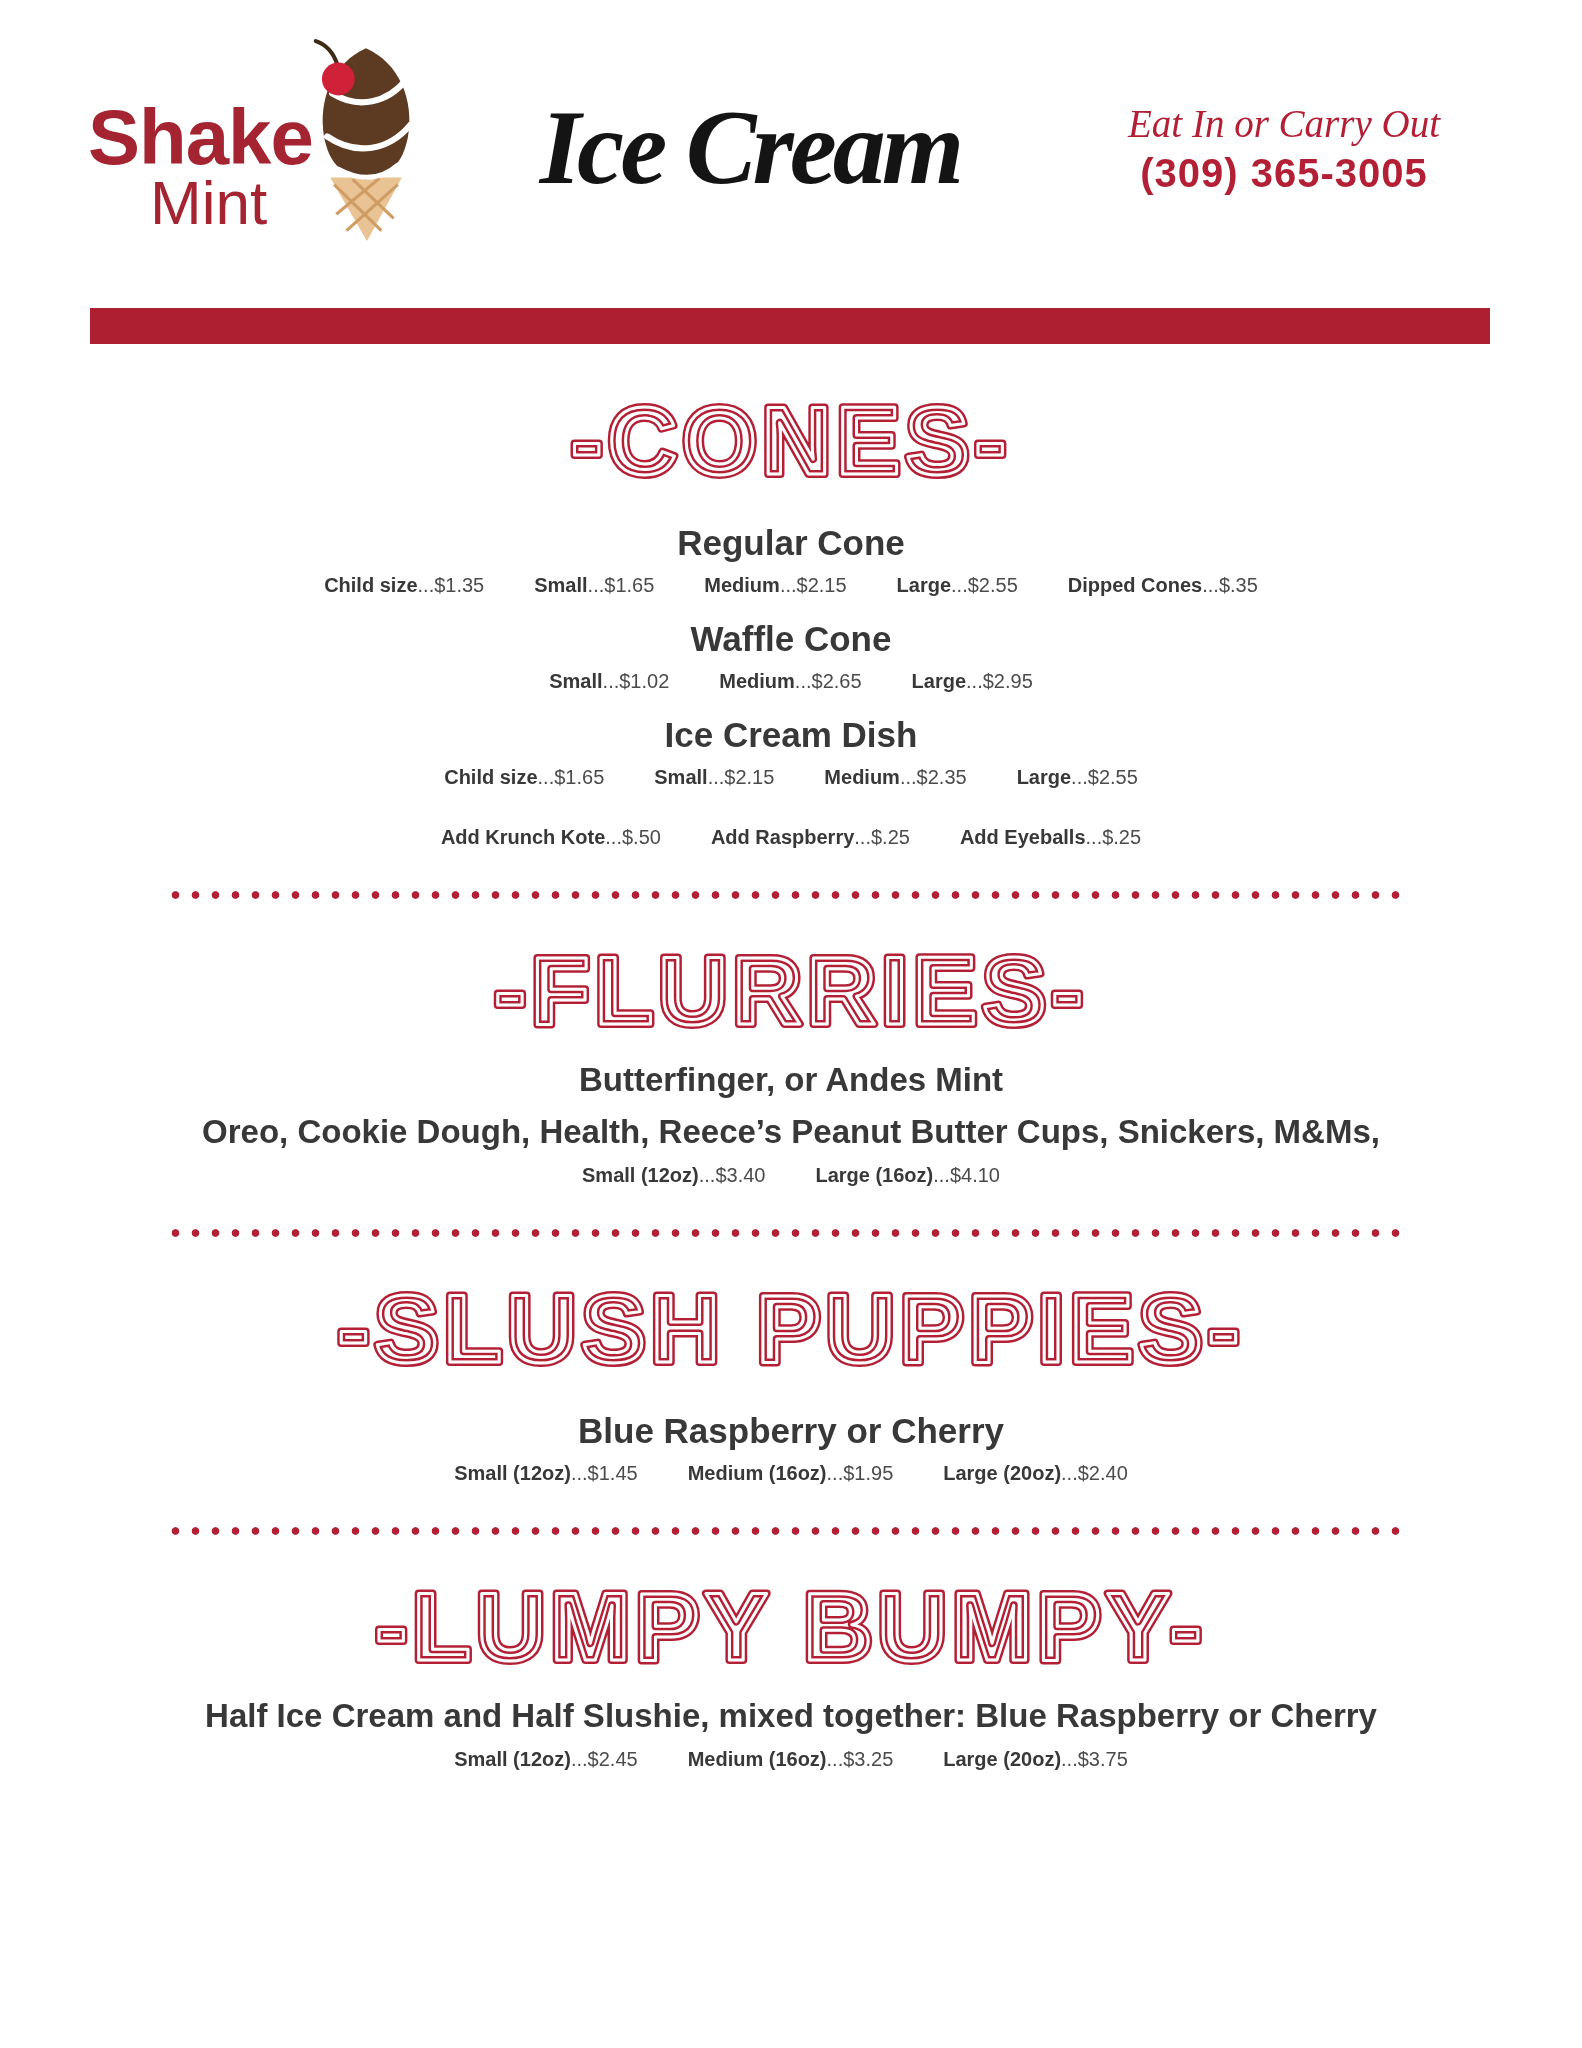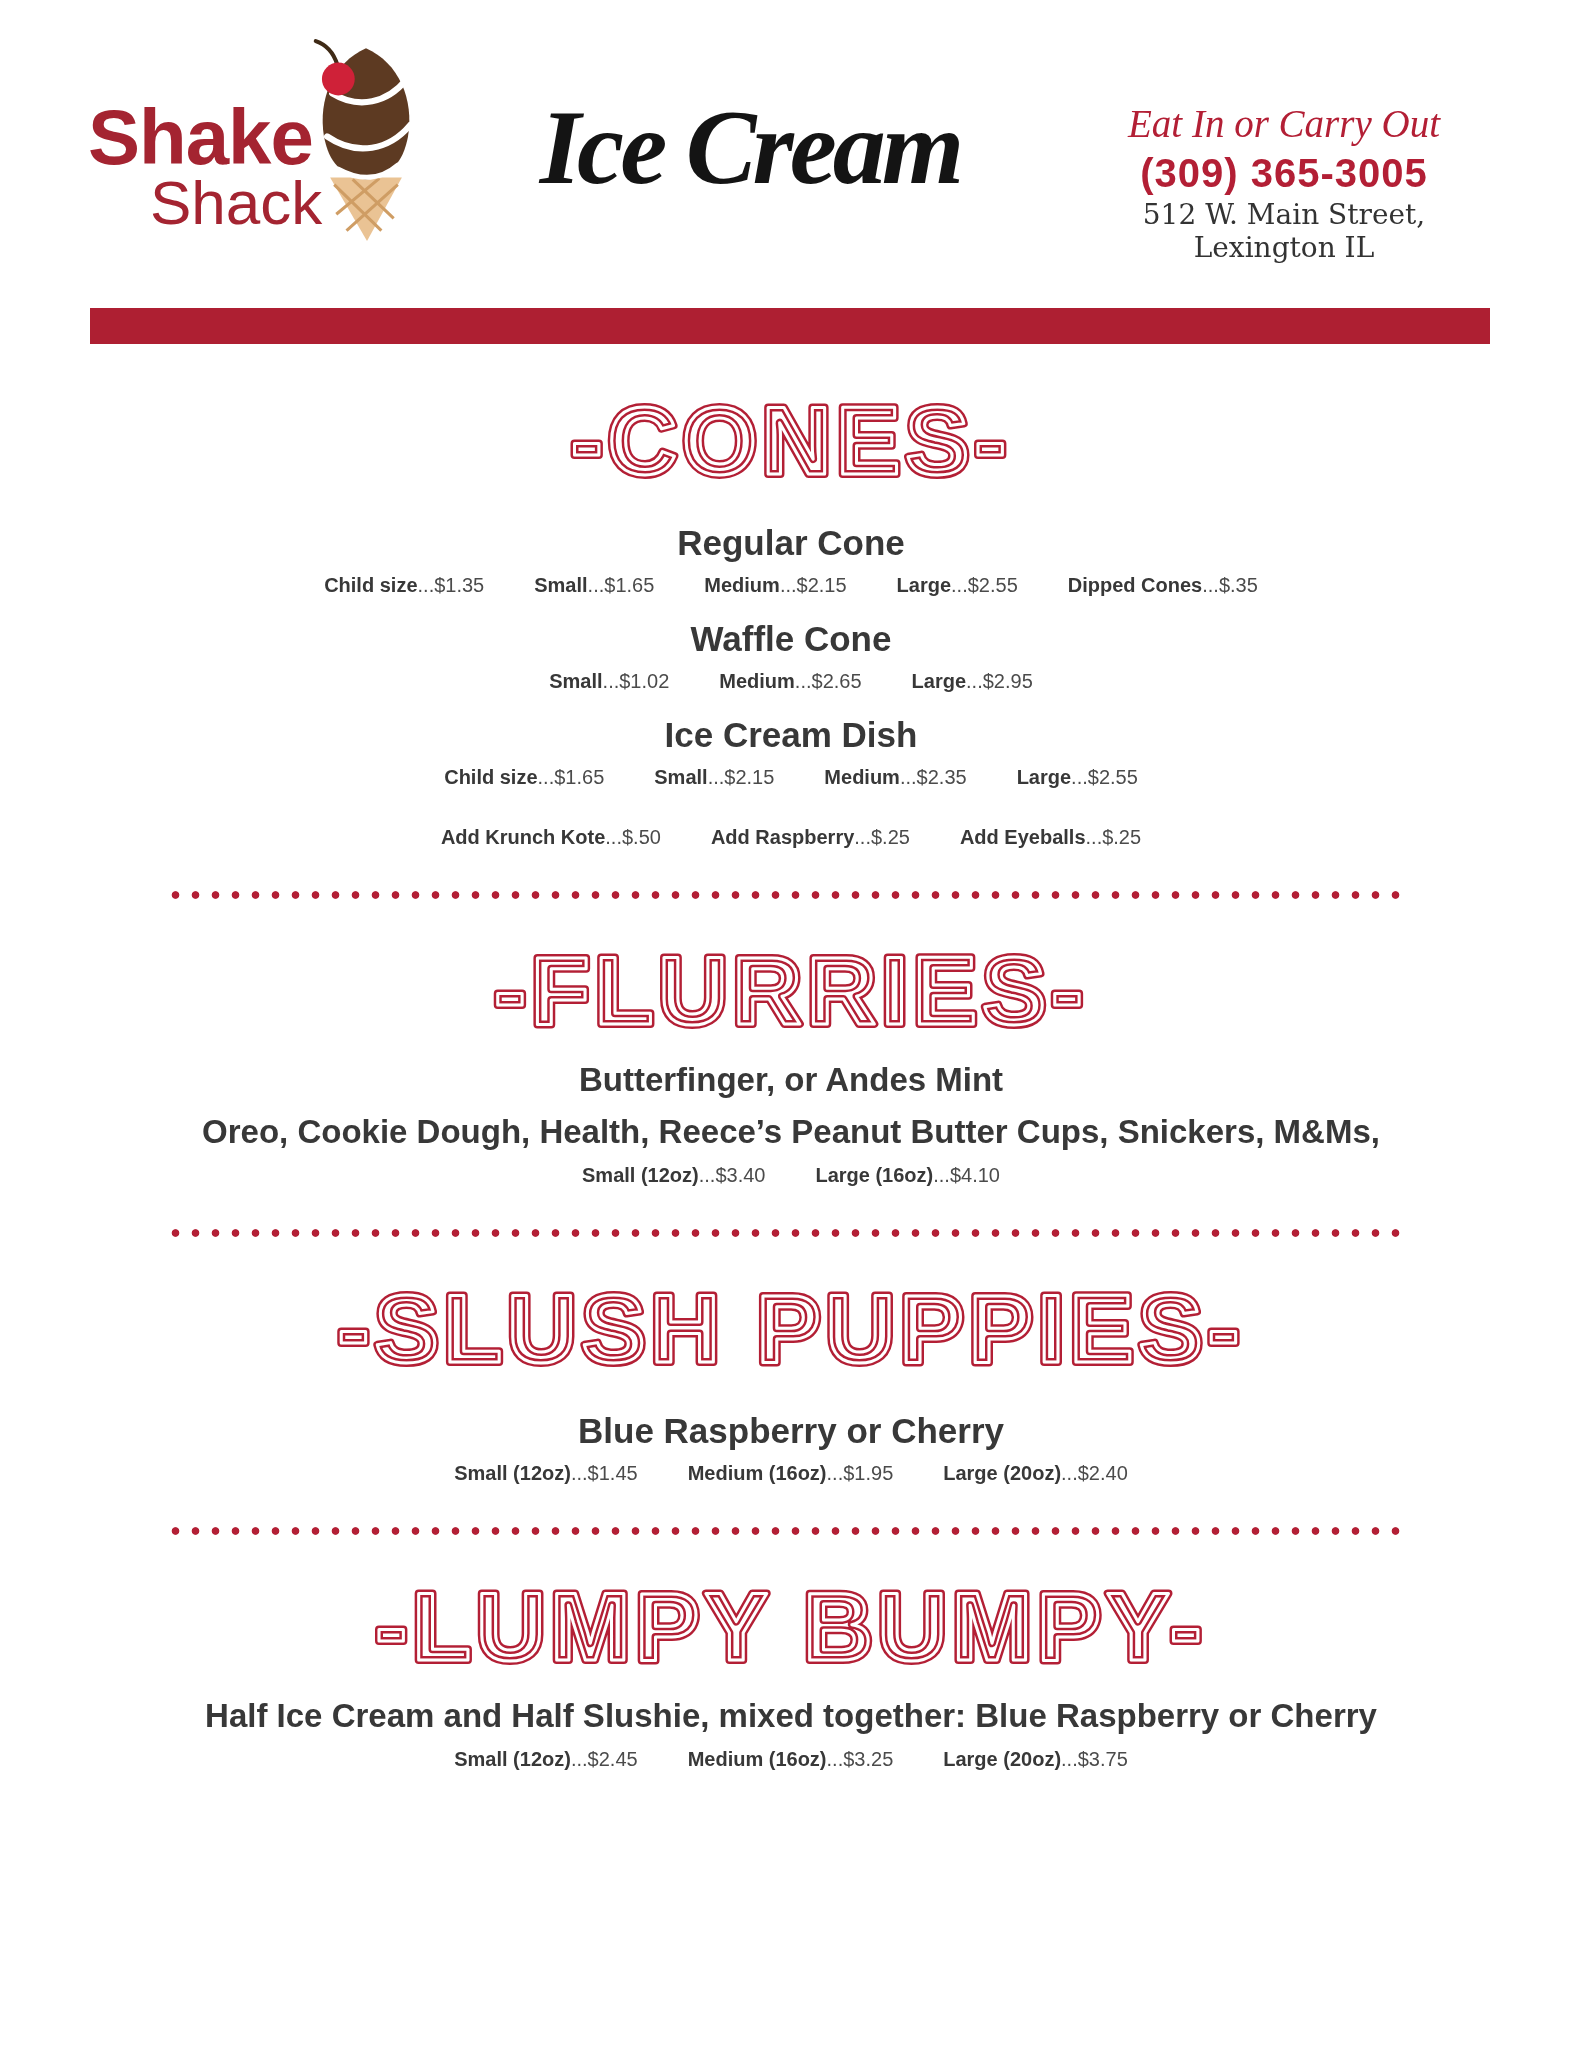--- a/index.html
+++ b/index.html
@@ -72,42 +72,41 @@
     height:10px;width:1240px;margin:40px auto 30px;
     background-image:radial-gradient(circle at 4.5px 5px, var(--accent-red) 3.4px, transparent 4.2px);
     background-size:20px 10px;background-repeat:repeat-x;
   }
 </style>
 </head>
 <body>
 
 <header>
   <div class="logo-line1">Shake</div>
-  <div class="logo-line2">Shack</div>
+  <div class="logo-line2">Mint</div>
 
   <svg class="cone" viewBox="0 0 170 200" aria-hidden="true">
 
     <polygon points="50,136 120,136 86,198" fill="#eac394"></polygon>
     <path d="M54,143 L100,188 M72,138 L112,176 M116,143 L66,188 M98,137 L56,172" stroke="#cf9d64" stroke-width="3" fill="none"></path>
 
     <path d="M85,10 C117,24 132,60 126,96 C121,122 109,134 85,138 C61,134 49,122 44,96 C38,60 53,24 85,10 Z" fill="#5d3a22"></path>
     <path d="M52,54 C78,70 106,63 124,41" stroke="#ffffff" stroke-width="6" fill="none" stroke-linecap="round"></path>
     <path d="M47,96 C76,116 108,109 128,85" stroke="#ffffff" stroke-width="6" fill="none" stroke-linecap="round"></path>
     <path d="M58,128 C80,140 100,138 116,124" stroke="#ffffff" stroke-width="5" fill="none" stroke-linecap="round"></path>
 
     <path d="M57,26 C52,10 42,5 36,3" stroke="#3f2a16" stroke-width="4" fill="none" stroke-linecap="round"></path>
     <circle cx="58" cy="40" r="16" fill="#cf2138"></circle>
   </svg>
 
   <div class="script-title">Ice Cream</div>
 
   <div class="contact">
     <div class="tagline">Eat In or Carry Out</div>
     <div class="phone">(309) 365-3005</div>
-    <div class="address">512 W. Main Street, Lexington IL</div>
   </div>
 </header>
 
 <div class="red-bar"></div>
 
 <main>
     <svg viewBox="0 0 1300 118" class="sec-title">
       <text x="650" y="90" text-anchor="middle" fill="none" stroke="#b31f35" stroke-width="8" stroke-linejoin="round">-CONES-</text>
       <text x="650" y="90" text-anchor="middle" fill="none" stroke="#ffffff" stroke-width="3" stroke-linejoin="round">-CONES-</text>
     </svg>

